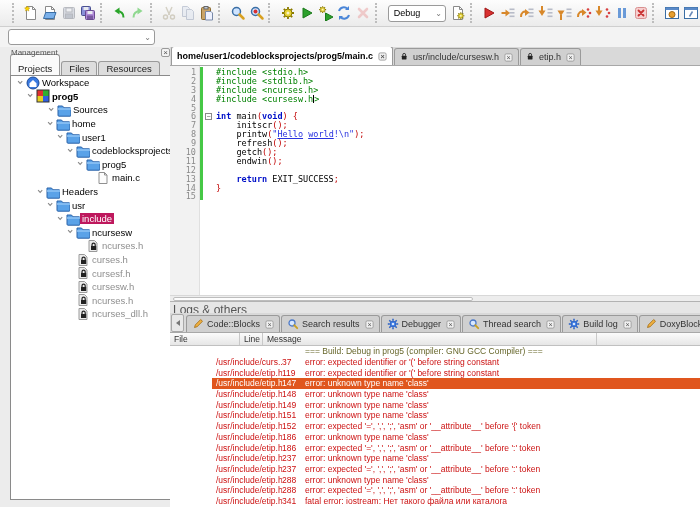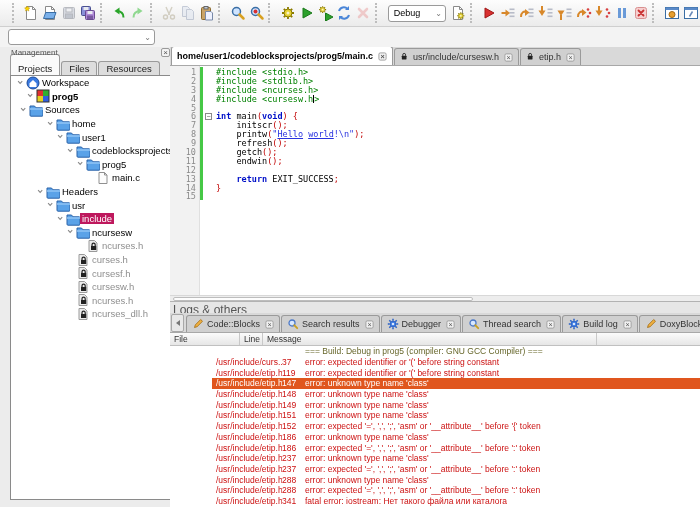--- a/index.html
+++ b/index.html
@@ -424,21 +424,21 @@
             <svg width="14" height="14" viewBox="0 0 14 14">
               <rect x="1" y="1" width="6" height="6" fill="#e03030"></rect>
               <rect x="7" y="1" width="6" height="6" fill="#30b030"></rect>
               <rect x="1" y="7" width="6" height="6" fill="#e8d020"></rect>
               <rect x="7" y="7" width="6" height="6" fill="#3060e0"></rect>
               <rect x="1" y="1" width="12" height="12" fill="none" stroke="#333"></rect>
             </svg>
           </span>
           <span class="lbl">prog5</span>
         </div>
-        <div class="trow" style="padding-left:7px">
+        <div class="trow" style="padding-left:35px">
           <span class="chv">
             <svg width="10" height="10" viewBox="0 0 12 12">
               <path d="M2.5 3.8L5 6.5l2.5-2.7" fill="none" stroke="#8a8a8a" stroke-width="1.3"></path>
             </svg>
           </span>
           <span class="ic">
             <svg width="14" height="14" viewBox="0 0 14 14">
               <path d="M1 3h4.5L7 4.8h6a1 1 0 0 1 1 1v6.4a1 1 0 0 1-1 1H2a1 1 0 0 1-1-1z" fill="#5aa2e8" stroke="#2a62a8"></path>
               <path d="M1 6h13" stroke="#8ec4f4" stroke-width="1.6"></path>
             </svg>

